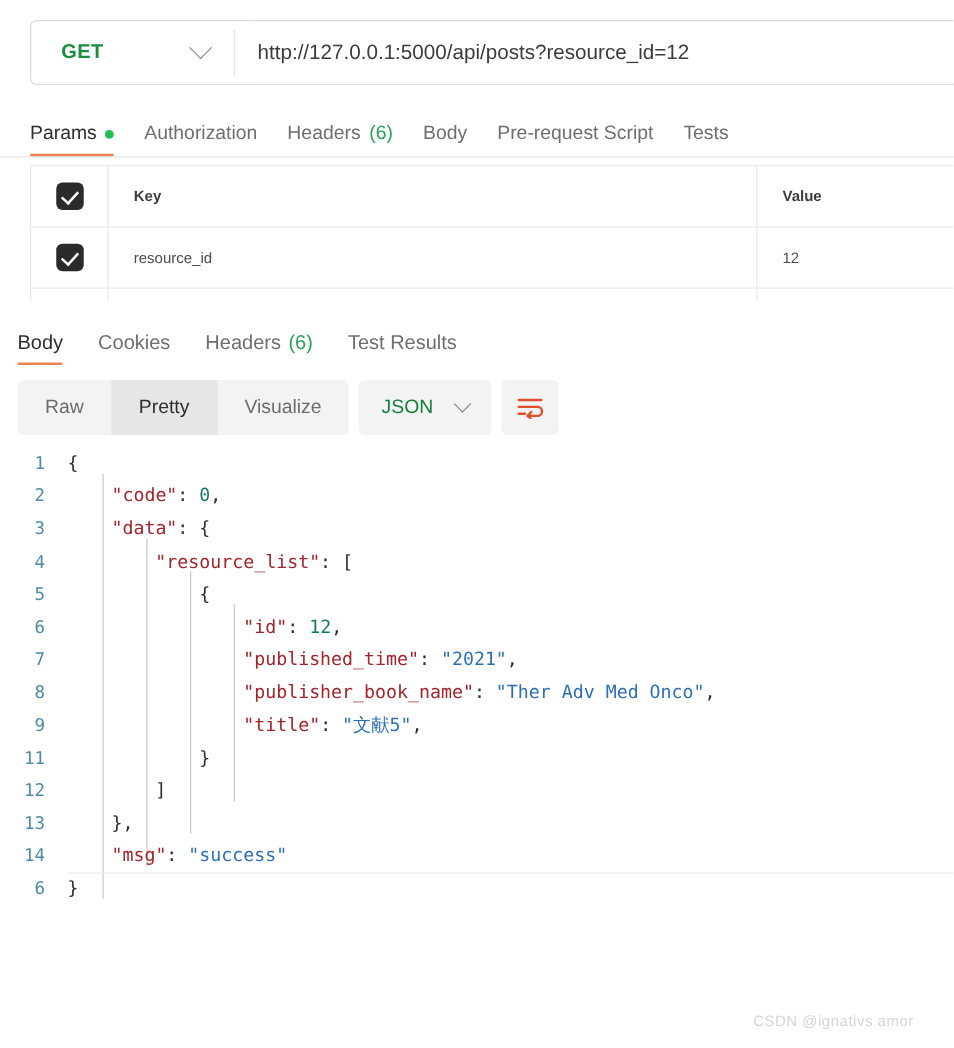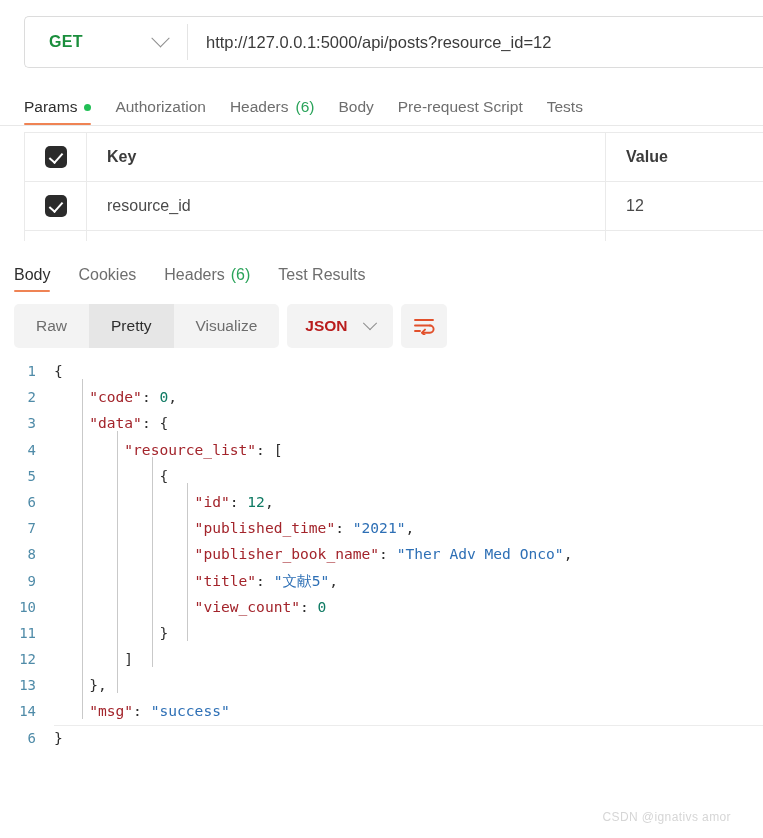--- a/index.html
+++ b/index.html
@@ -139,21 +139,21 @@
     left: 7px; top: 3.5px;
     width: 6px; height: 11px;
     border-right: 2.4px solid #fff;
     border-bottom: 2.4px solid #fff;
     transform: rotate(42deg);
   }
   .p-cell {
     display: flex;
     align-items: center;
     padding-left: 20px;
-    font-size: 16px;
+    font-size: 12px;
     color: #4a4a4a;
   }
   .p-key { width: 519px; border-right: 1px solid #eaeaea; flex-shrink: 0; }
   .p-val { flex: 1; }
   .p-row.stub { height: 10px; border-bottom: none; }
 
   
   .resp-tabs {
     display: flex;
     align-items: flex-end;
@@ -212,21 +212,21 @@
   .json-select {
     display: flex;
     align-items: center;
     gap: 18px;
     height: 44px;
     padding: 0 18px;
     background: #f3f3f3;
     border-radius: 5px;
     cursor: pointer;
   }
-  .json-label { font-size: 15.5px; color: #b91c1c; font-weight: bold; }
+  .json-label { font-size: 15.5px; color: #15803d; font-weight: normal; }
   .chev-sm {
     width: 10px; height: 10px;
     border-right: 1.6px solid #8d8d8d;
     border-bottom: 1.6px solid #8d8d8d;
     transform: rotate(45deg) translate(-2px,-2px);
   }
   .wrap-btn {
     width: 46px; height: 44px;
     background: #f3f3f3;
     border-radius: 5px;
@@ -436,24 +436,20 @@
       </div>
       <div class="jline">
         <span class="jnum">8</span>
         <span class="jcode"><span class="p">                </span><span class="k">"publisher_book_name"</span><span class="p">: </span><span class="s">"Ther Adv Med Onco"</span><span class="p">,</span></span>
       </div>
       <div class="jline">
         <span class="jnum">9</span>
         <span class="jcode"><span class="p">                </span><span class="k">"title"</span><span class="p">: </span><span class="s">"文献5"</span><span class="p">,</span></span>
       </div>
       <div class="jline">
-        <span class="jnum">10</span>
-        <span class="jcode"><span class="p">                </span><span class="k">"view_count"</span><span class="p">: </span><span class="n">0</span></span>
-      </div>
-      <div class="jline">
         <span class="jnum">11</span>
         <span class="jcode"><span class="p">            }</span></span>
       </div>
       <div class="jline">
         <span class="jnum">12</span>
         <span class="jcode"><span class="p">        ]</span></span>
       </div>
       <div class="jline">
         <span class="jnum">13</span>
         <span class="jcode"><span class="p">    },</span></span>

